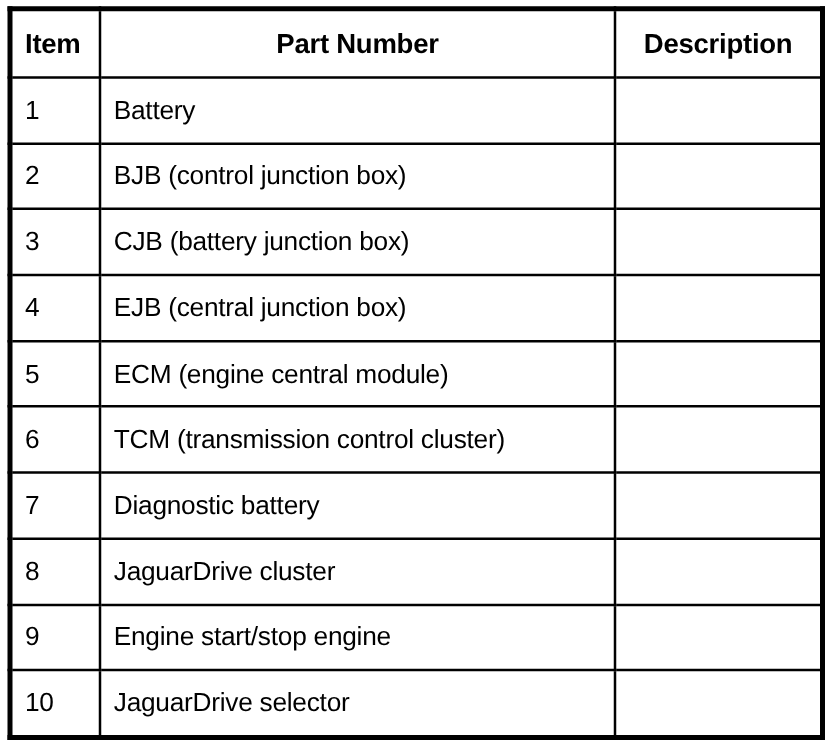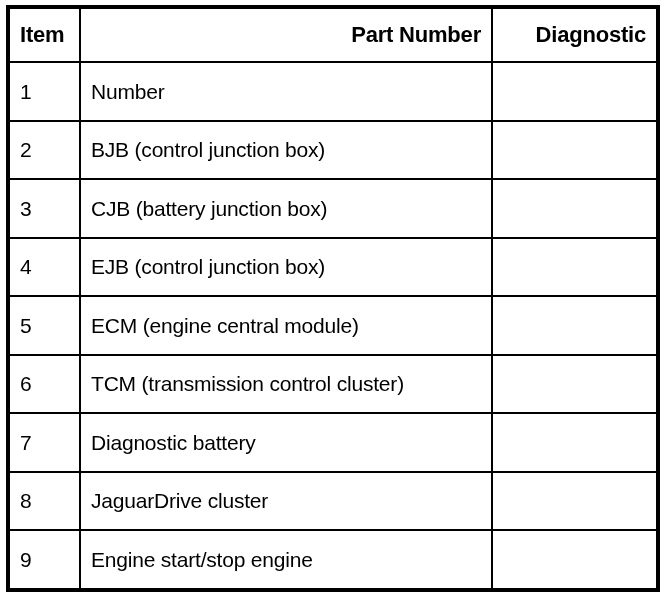--- a/index.html
+++ b/index.html
@@ -59,63 +59,63 @@
     font-weight: bold;
     font-size: 22px;
   }
 
   .parts-table tbody td {
     height: 49px;
     font-weight: normal;
   }
 
   .al-left   { text-align: left; }
-  .al-center { text-align: right; }
+  .al-center { text-align: center; }
 
   .cell-desc { }
 </style>
 </head>
 <body>
 
 <div class="sheet">
 
   <table class="parts-table">
     <colgroup>
       <col class="col-item">
       <col class="col-part">
       <col class="col-desc">
     </colgroup>
 
     <thead>
       <tr>
         <th class="al-left">Item</th>
         <th class="al-center">Part Number</th>
-        <th class="al-center">Diagnostic</th>
+        <th class="al-center">Description</th>
       </tr>
     </thead>
 
     <tbody>
       <tr>
         <td class="al-left">1</td>
-        <td class="al-left">Number</td>
+        <td class="al-left">Battery</td>
         <td class="al-left cell-desc"></td>
       </tr>
       <tr>
         <td class="al-left">2</td>
         <td class="al-left">BJB (control junction box)</td>
         <td class="al-left cell-desc"></td>
       </tr>
       <tr>
         <td class="al-left">3</td>
         <td class="al-left">CJB (battery junction box)</td>
         <td class="al-left cell-desc"></td>
       </tr>
       <tr>
         <td class="al-left">4</td>
-        <td class="al-left">EJB (control junction box)</td>
+        <td class="al-left">EJB (central junction box)</td>
         <td class="al-left cell-desc"></td>
       </tr>
       <tr>
         <td class="al-left">5</td>
         <td class="al-left">ECM (engine central module)</td>
         <td class="al-left cell-desc"></td>
       </tr>
       <tr>
         <td class="al-left">6</td>
         <td class="al-left">TCM (transmission control cluster)</td>
@@ -129,16 +129,21 @@
       <tr>
         <td class="al-left">8</td>
         <td class="al-left">JaguarDrive cluster</td>
         <td class="al-left cell-desc"></td>
       </tr>
       <tr>
         <td class="al-left">9</td>
         <td class="al-left">Engine start/stop engine</td>
         <td class="al-left cell-desc"></td>
       </tr>
+      <tr>
+        <td class="al-left">10</td>
+        <td class="al-left">JaguarDrive selector</td>
+        <td class="al-left cell-desc"></td>
+      </tr>
     </tbody>
   </table>
 
 </div>
 
 </body></html>

